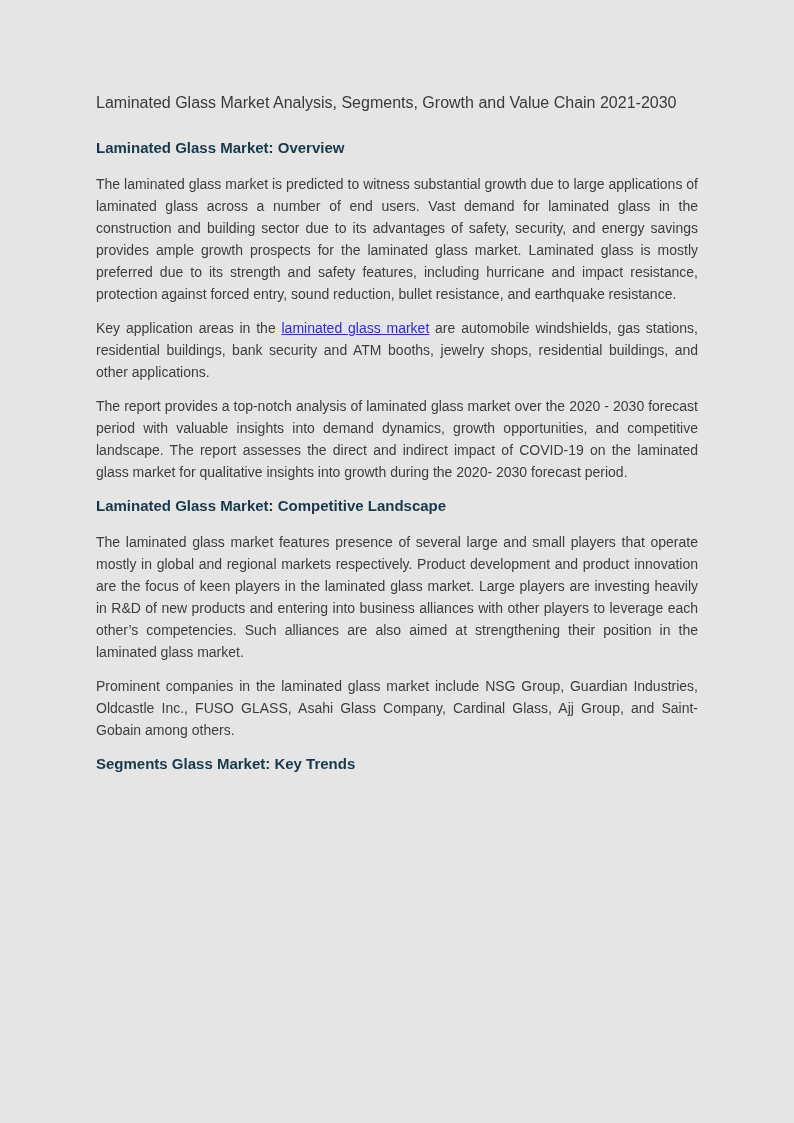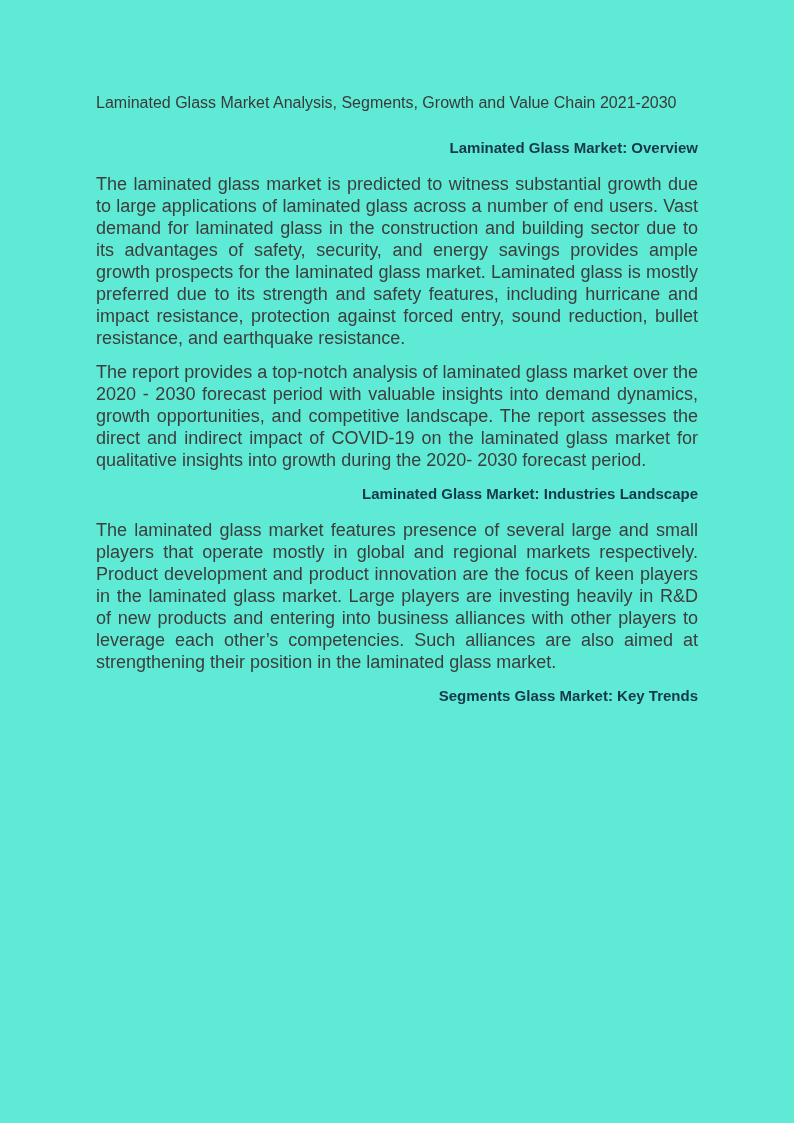--- a/index.html
+++ b/index.html
@@ -11,39 +11,38 @@
   body {
     width: 794px;
     height: 1123px;
     overflow: hidden;
     font-family: "Liberation Sans", sans-serif;
   }
   .page {
     width: 794px;
     height: 1123px;
     padding: 92px 96px 0 96px;
-    background: #5eead4;
+    background: #e5e5e5;
   }
   .doc-title {
     font-size: 16px;
     font-weight: 400;
     color: #3a3a3a;
     line-height: 22px;
     margin: 0 0 23px 0;
   }
   .section-heading {
     font-size: 15px;
     font-weight: 700;
     color: #17384a;
     line-height: 22px;
     margin: 2px 0 14px 0;
-    text-align: right;
   }
   .body-para {
-    font-size: 18px;
+    font-size: 14px;
     font-weight: 400;
     color: #3d3d3d;
     line-height: 22px;
     text-align: justify;
     margin: 0 0 12px 0;
   }
   .bold-para {
     font-weight: 700;
     color: #1f1f1f;
   }
@@ -63,25 +62,27 @@
 <body>
 
 <div class="page">
 
   <h1 class="doc-title">Laminated Glass Market Analysis, Segments, Growth and Value Chain 2021-2030</h1>
 
   <h2 class="section-heading">Laminated Glass Market: Overview</h2>
 
   <p class="body-para">The laminated glass market is predicted to witness substantial growth due to large applications of laminated glass across a number of end users. Vast demand for laminated glass in the construction and building sector due to its advantages of safety, security, and energy savings provides ample growth prospects for the laminated glass market. Laminated glass is mostly preferred due to its strength and safety features, including hurricane and impact resistance, protection against forced entry, sound reduction, bullet resistance, and earthquake resistance.</p>
 
+  <p class="body-para"><span>Key application areas in the </span><a class="doc-link">laminated glass market</a><span> are automobile windshields, gas stations, residential buildings, bank security and ATM booths, jewelry shops, residential buildings, and other applications.</span></p>
 
   <p class="body-para">The report provides a top-notch analysis of laminated glass market over the 2020 - 2030 forecast period with valuable insights into demand dynamics, growth opportunities, and competitive landscape. The report assesses the direct and indirect impact of COVID-19 on the laminated glass market for qualitative insights into growth during the 2020- 2030 forecast period.</p>
 
-  <h2 class="section-heading">Laminated Glass Market: Industries Landscape</h2>
+  <h2 class="section-heading">Laminated Glass Market: Competitive Landscape</h2>
 
   <p class="body-para">The laminated glass market features presence of several large and small players that operate mostly in global and regional markets respectively. Product development and product innovation are the focus of keen players in the laminated glass market. Large players are investing heavily in R&amp;D of new products and entering into business alliances with other players to leverage each other’s competencies. Such alliances are also aimed at strengthening their position in the laminated glass market.</p>
 
+  <p class="body-para">Prominent companies in the laminated glass market include NSG Group, Guardian Industries, Oldcastle Inc., FUSO GLASS, Asahi Glass Company, Cardinal Glass, Ajj Group, and Saint-Gobain among others.</p>
 
 
   <h2 class="section-heading">Segments Glass Market: Key Trends</h2>
 
 
 </div>
 
 </body></html>

